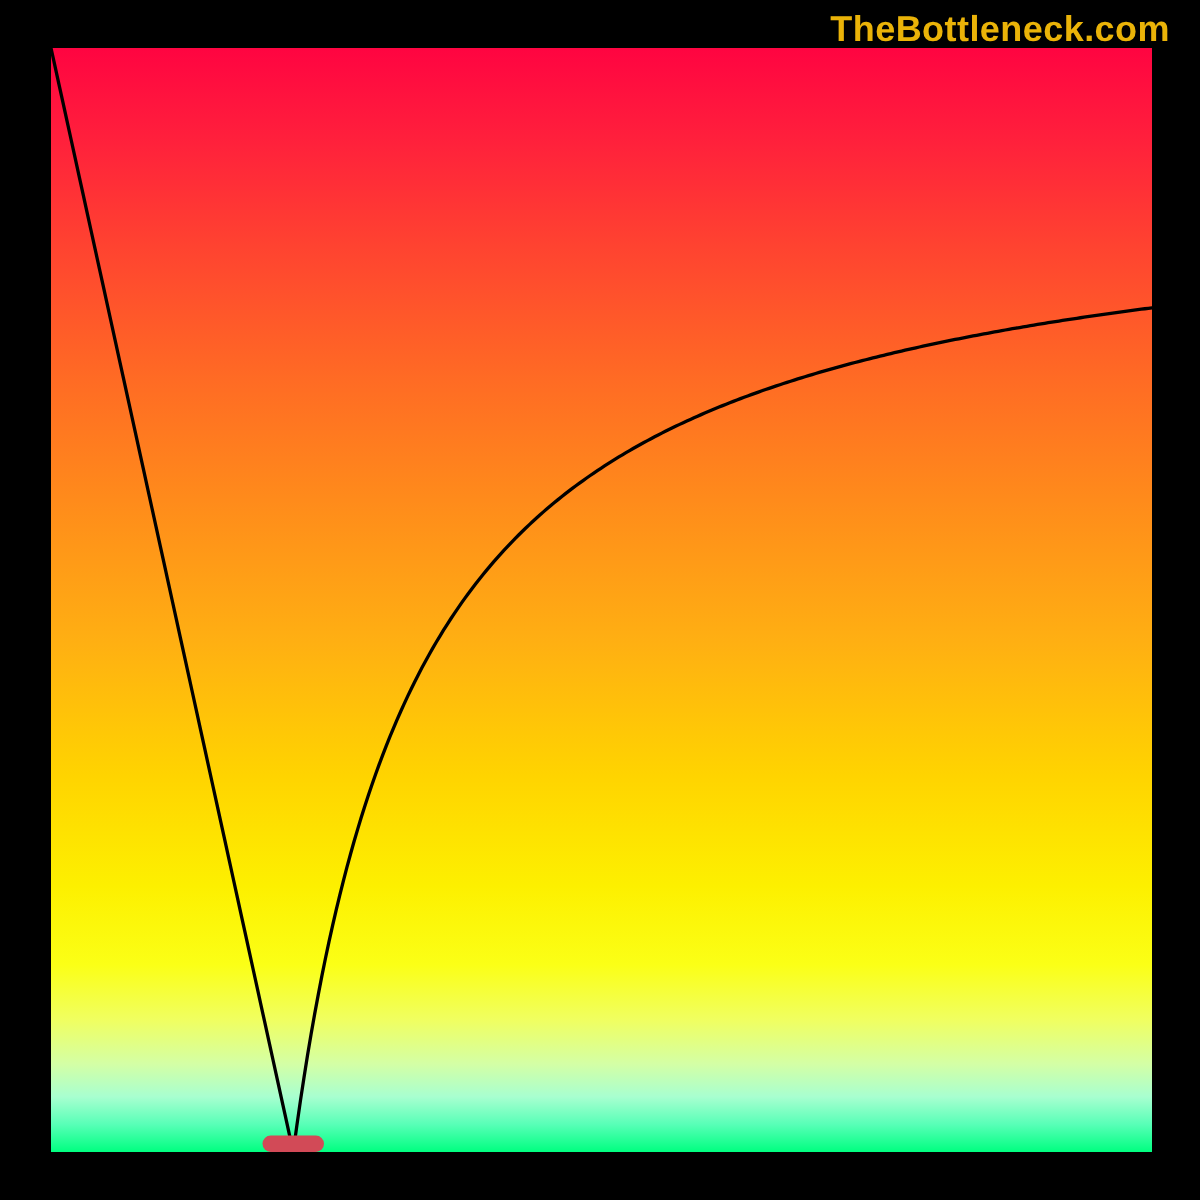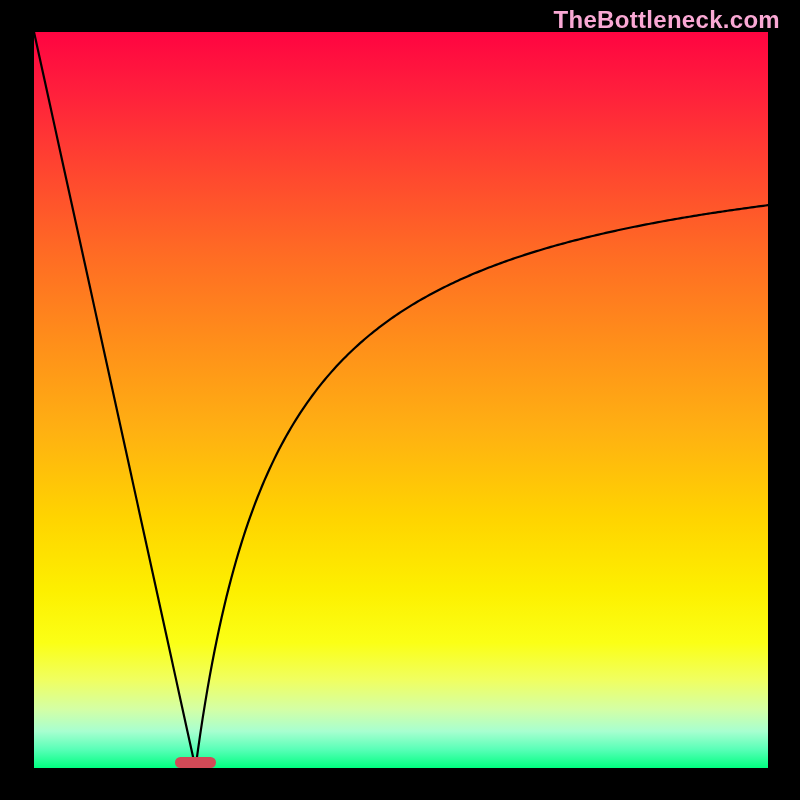--- a/index.html
+++ b/index.html
@@ -30,21 +30,21 @@
       #fbff16 83%,
       #f0ff60 88%,
       #d4ffa5 92%,
       #a8ffd0 95%,
       #58ffb7 97.5%,
       #00ff80 100%
     );
   }
   .watermark {
     position: absolute;
-    color: #f9a8d4;
+    color: #eab308;
     font-family: Arial, Helvetica, sans-serif;
     font-weight: 600;
     letter-spacing: 0.3px;
   }
   svg.curve {
     position: absolute;
     left: 0;
     top: 0;
     pointer-events: none;
   }

